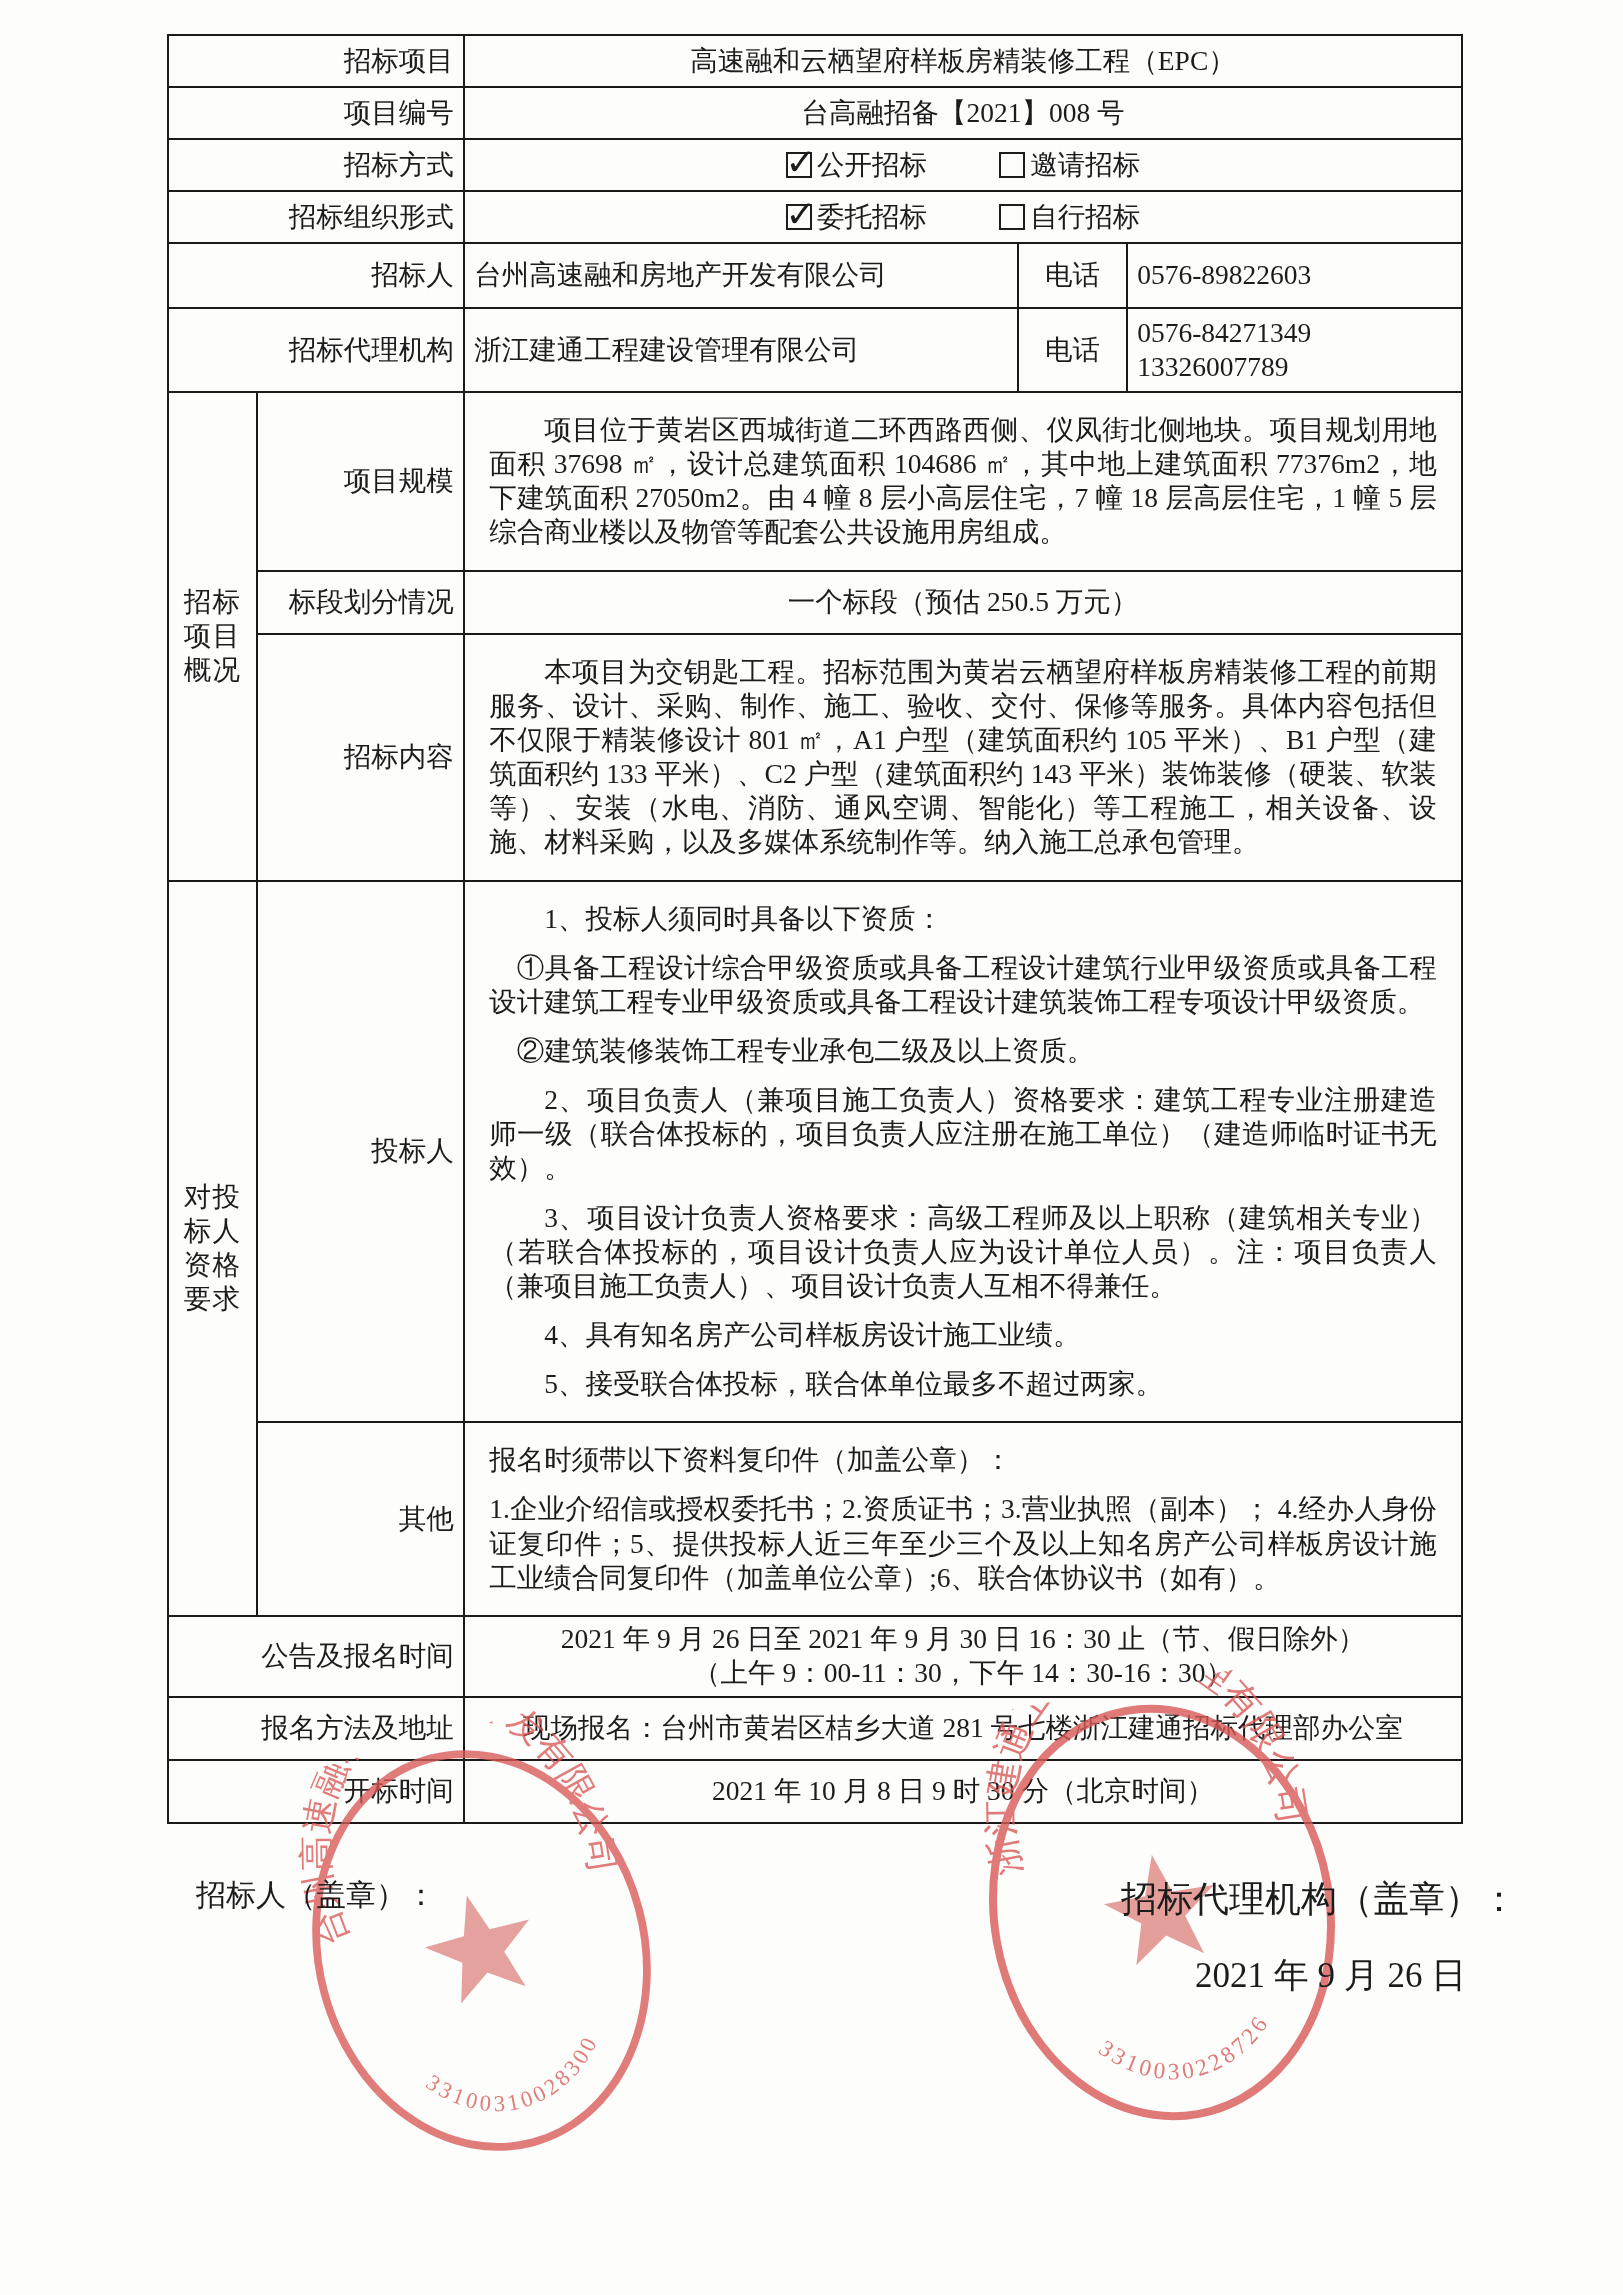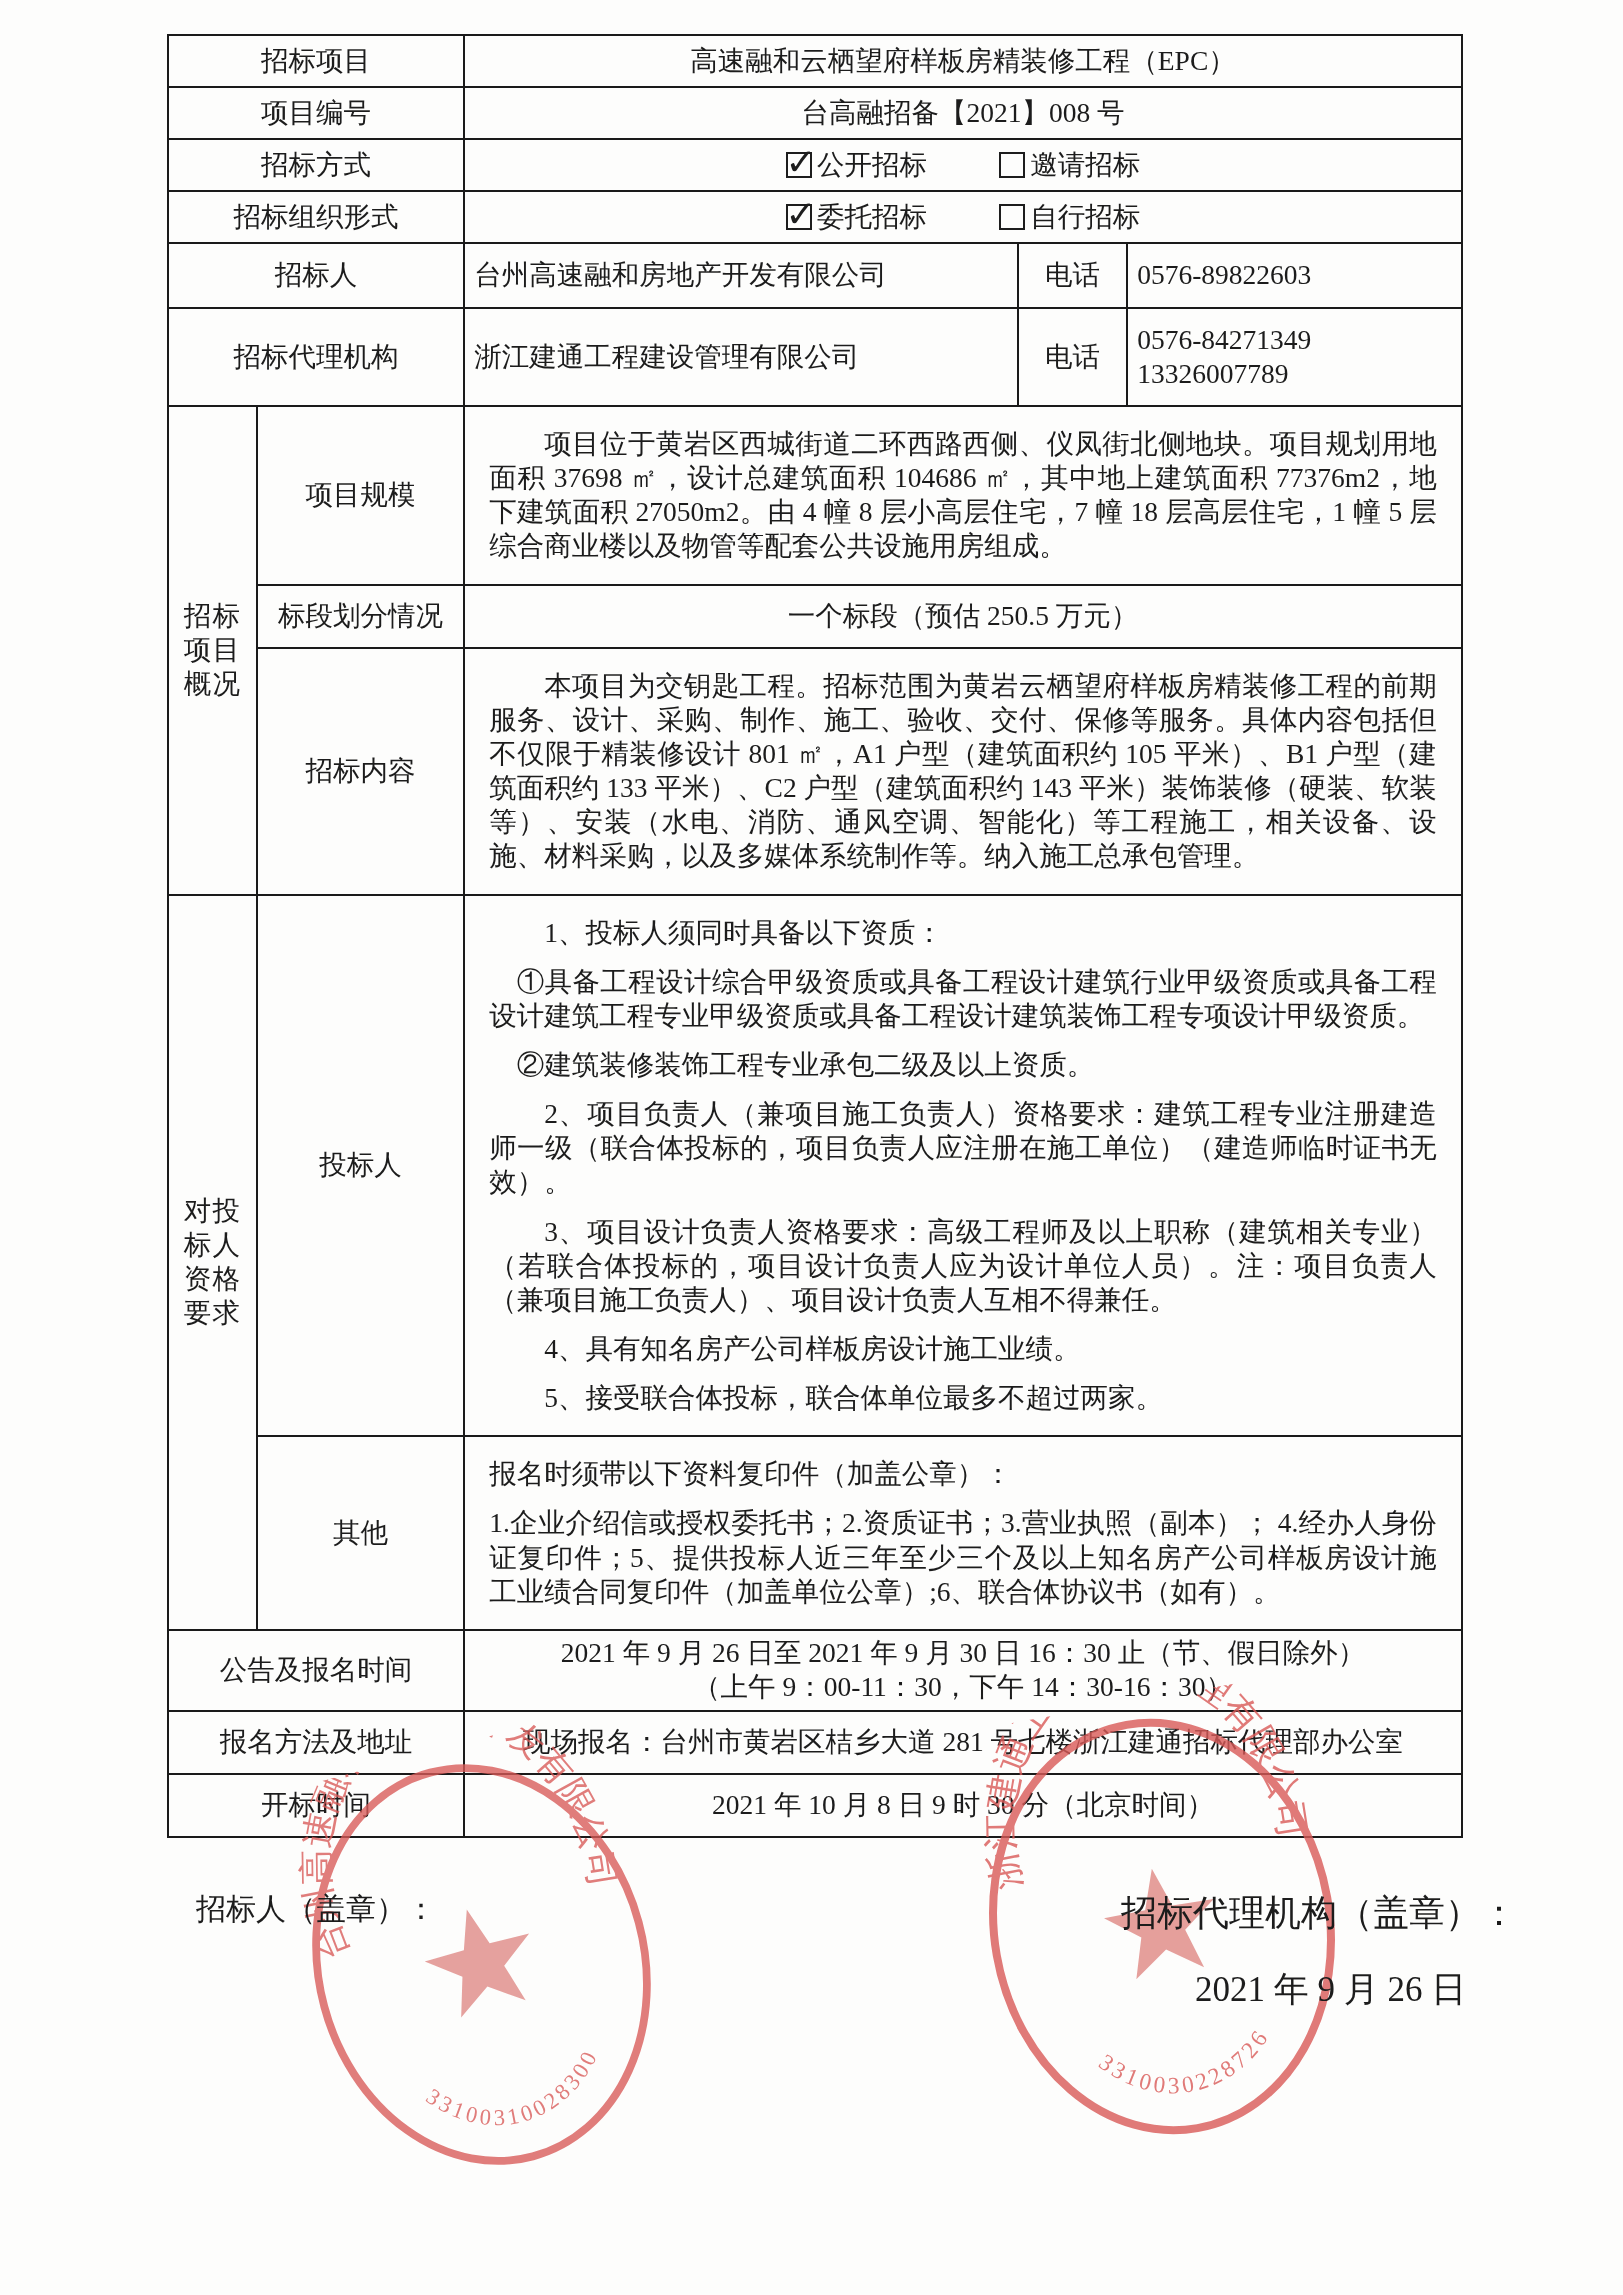--- a/index.html
+++ b/index.html
@@ -25,38 +25,38 @@
     table-layout:fixed;
   }
   table.main td{
     border:2.6px solid #1a1a1a;
     padding:5.2px 9.2px;
     font-size:27.5px;
     line-height:1.24;
     vertical-align:middle;
     overflow:hidden;
   }
-  td.lab{ text-align:center; }
+  td.lab{ text-align:right; }
   td.vlab{
     text-align:center;
     white-space:pre-line;
     letter-spacing:1.3px;
     line-height:1.7;
   }
   td.cen{ text-align:center; }
   td.txt{ text-align:justify; padding:6.5px 14.4px; }
   td.txt p{ margin:15px; }
   .ind2{ text-indent:2em; }
   .ind1{ text-indent:1em; }
   td.name{ padding-left:17px; }
   td.tel-num{ padding-left:18.3px; white-space:pre-line; }
   .h-s{ height:52px; }
   .h-m{ height:63px;border-radius:10px; }
   .h-tel1{ height:65px;padding-left:12px; }
-  .h-tel2{ height:98px;padding-left:24px; }
+  .h-tel2{ height:84px;padding-left:24px; }
   .opts{ display:flex; justify-content:center; gap:72px; }
   .opt{ display:flex; align-items:center; }
   .cb{
     position:relative;
     display:inline-block;
     width:22px;height:22px;
     border:2.6px solid #1d1d1d;
     margin-right:5.2px;
     flex:none;
   }

